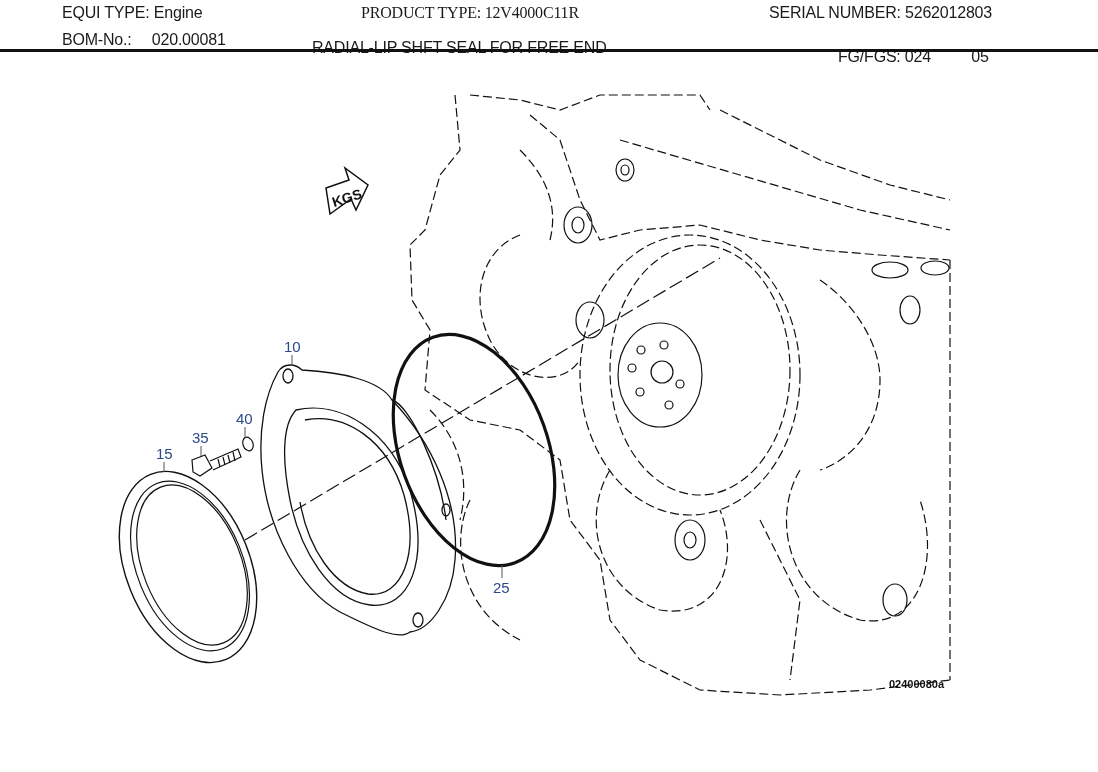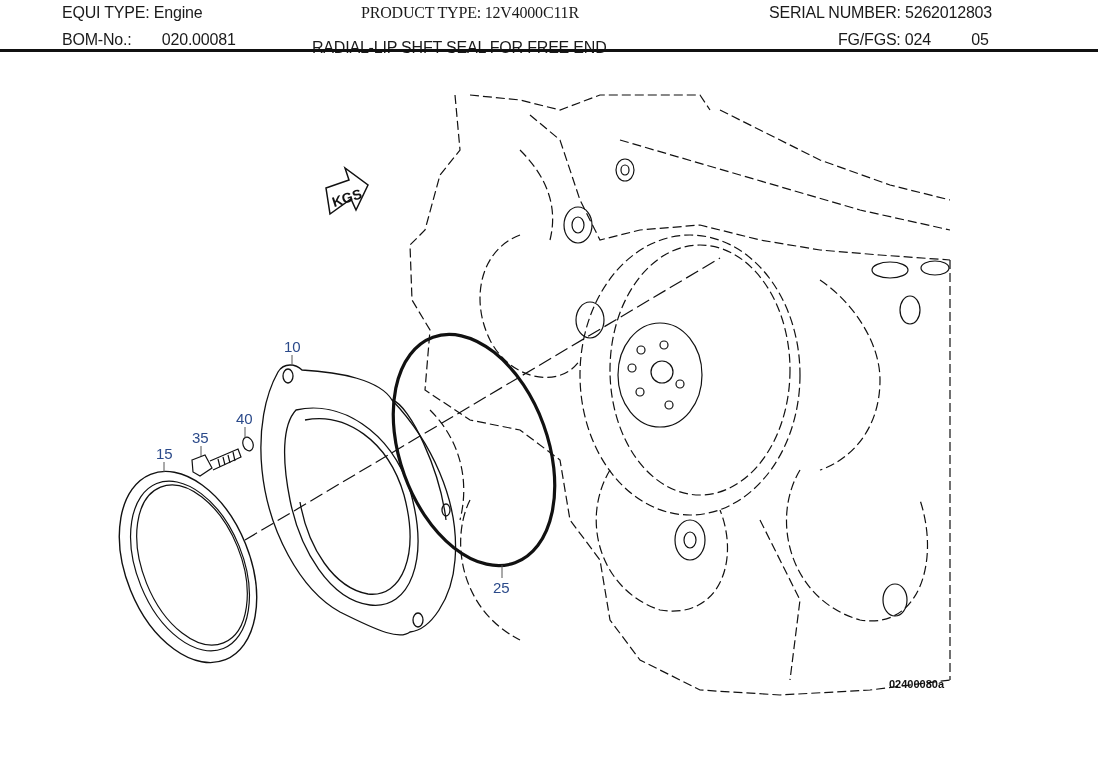--- a/index.html
+++ b/index.html
@@ -22,24 +22,24 @@
 <div class="hdr" style="left:361px; top:4px;font-family:Liberation Serif, serif;">
   <span>PRODUCT TYPE:</span>
   <span>12V4000C11R</span>
 </div>
 <div class="hdr" style="left:769px; top:4px;">
   <span>SERIAL NUMBER:</span>
   <span>5262012803</span>
 </div>
 <div class="hdr" style="left:62px; top:31px;">
   <span>BOM-No.:</span>
-  <span style="margin-left:26px;">020.00081</span>
+  <span style="margin-left:16px;">020.00081</span>
 </div>
 <div class="hdr" style="left:312px; top:31px;margin-top:8px;">RADIAL-LIP SHFT SEAL FOR FREE END</div>
-<div class="hdr" style="left:838px; top:31px;">
+<div class="hdr" style="left:838px; top:48px;">
   <span>FG/FGS:</span>
   <span>024</span>
   <span style="margin-left:36px;">05</span>
 </div>
 <div class="rule"></div>
 
 <svg class="diagram" viewBox="0 0 1098 772" fill="none" stroke="#111" stroke-width="1.2">
 
   <g stroke-dasharray="9 4">
     <path d="M455 95 L460 150 L440 175 L425 230 L410 245 L412 300 L430 330 L425 390 L470 420 L520 430 L560 460 L570 520 L600 560 L610 620 L640 660 L700 690 L780 695 L870 690 L950 680"></path>

